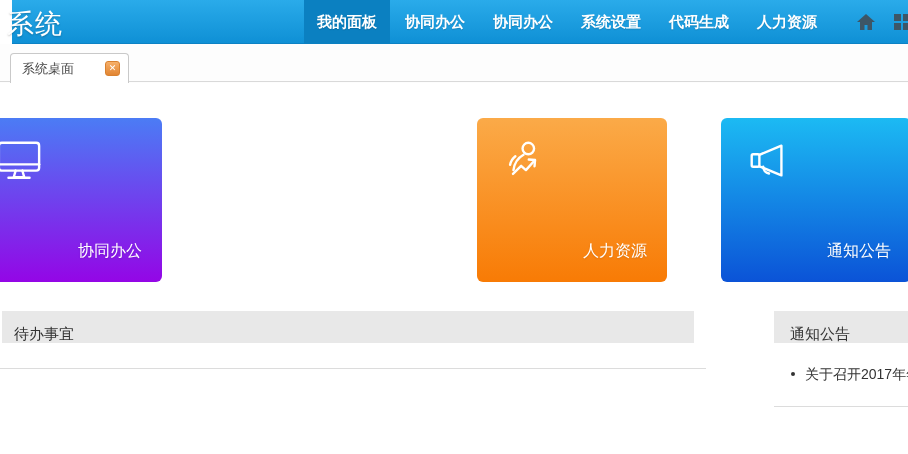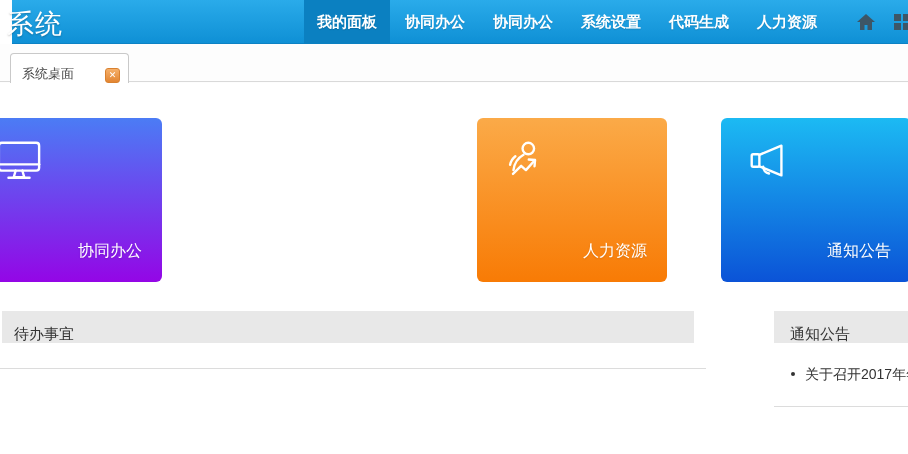--- a/index.html
+++ b/index.html
@@ -20,21 +20,21 @@
   .nav-item.active { background:#0b80c1; }
   .nav-icon { display:flex; align-items:center; cursor:pointer; }
   .nav-icon.home { margin-left:26px; }
   .nav-icon.grid { margin-left:19px; }
 
   
   .tabstrip { position:absolute; left:0; top:44px; width:100%; height:39px; background:#fdfdfd; }
   .tabstrip-line { position:absolute; left:0; top:81px; width:100%; height:1px; background:#d9d9d9; z-index:1; }
   .tab { position:absolute; left:10px; top:53px; height:30px; background:#fff;
          border:1px solid #c9c9c9; border-bottom:none; border-radius:4px 4px 0 0;
-         display:flex; align-items:flex-end; padding:0 8px 0 11px; z-index:2; cursor:pointer;gap:24px; }
+         display:flex; align-items:center; padding:0 8px 0 11px; z-index:2; cursor:pointer;gap:24px; }
   .tab-label { font-size:13px; color:#474747; white-space:nowrap; }
   .tab-close { width:15px; height:15px; margin-left:7px; border:1px solid #d9812f; border-radius:3px;
                background:linear-gradient(180deg,#f6b06a,#e28532); color:#fff; font-size:9px;
                font-weight:bold; line-height:13px; text-align:center; cursor:pointer; }
   .tab-close::before { content:"✕"; }
 
   
   .tile { position:absolute; top:118px; width:190px; height:164px; border-radius:6px;
           color:#fff; cursor:pointer; overflow:hidden; }
   .tile-icon { position:absolute; left:24px; top:20px; width:46px; height:46px; }

